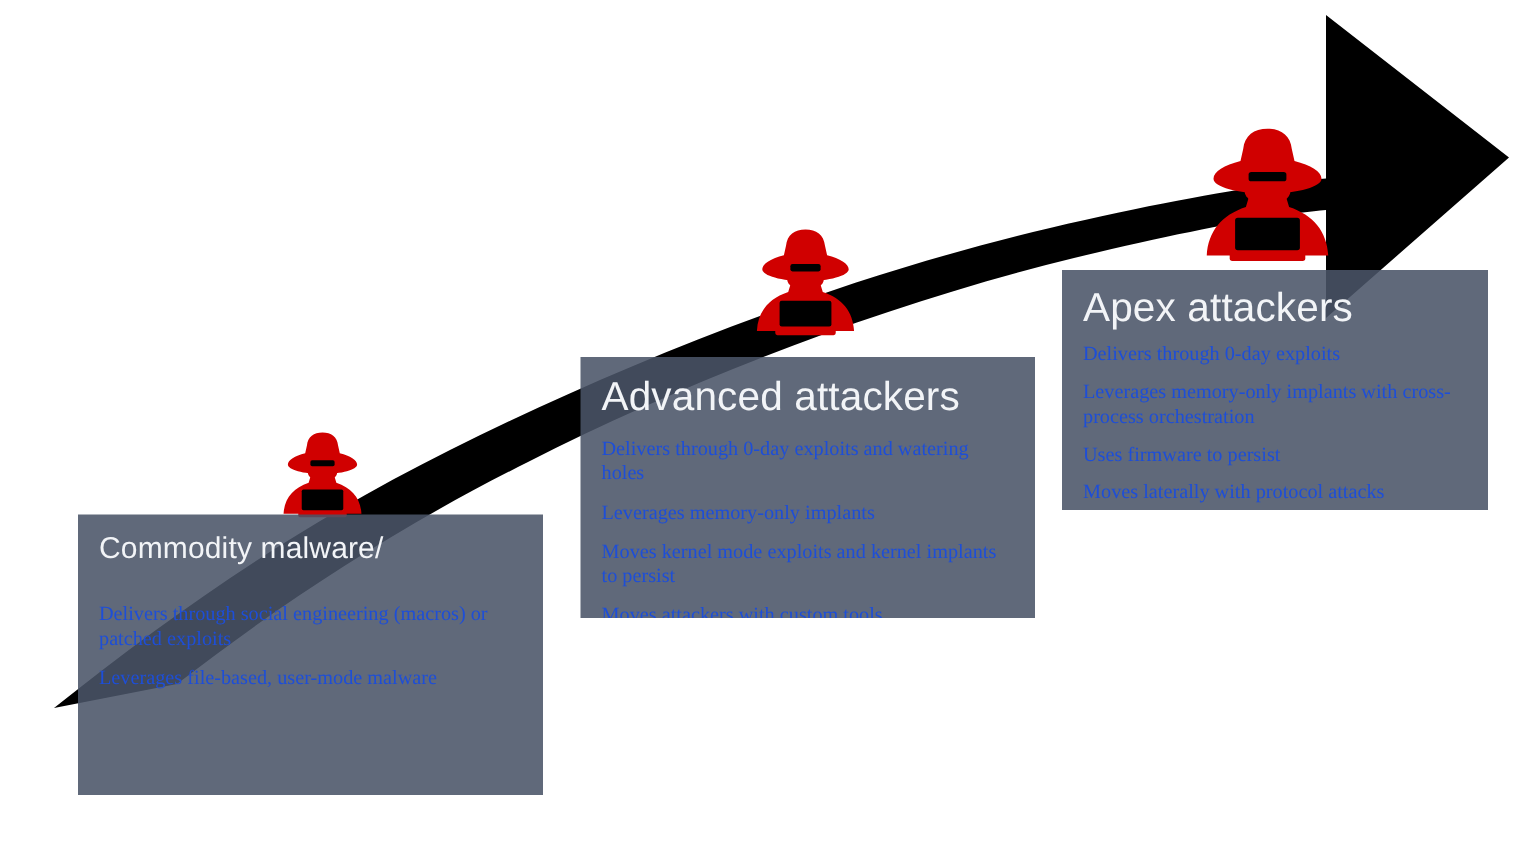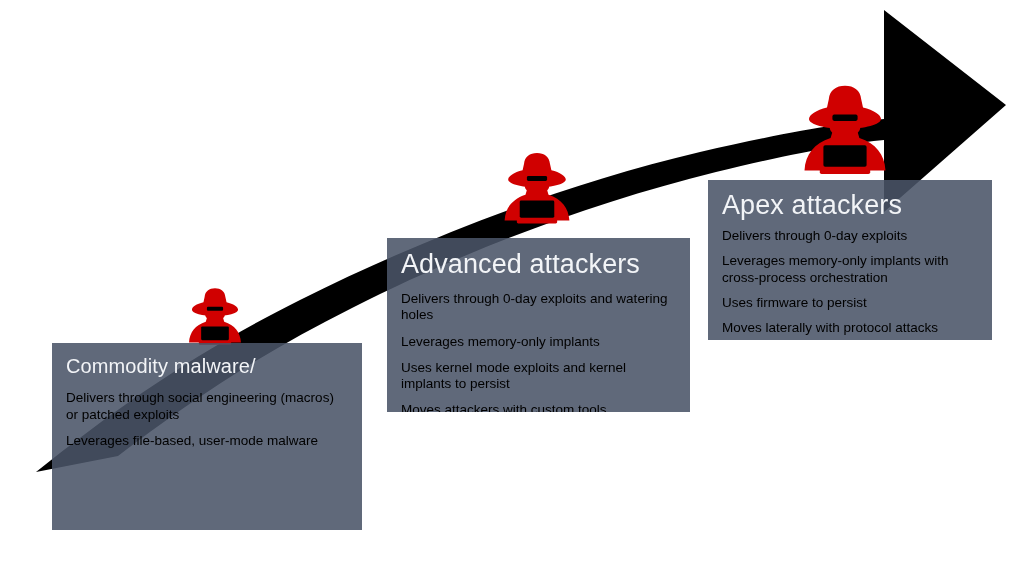--- a/index.html
+++ b/index.html
@@ -56,34 +56,35 @@
     color: #f2f4f7;
     margin: 0;
     letter-spacing: 0.1px;
   }
   .card-bullets {
     list-style: none;
     margin: 0;
     padding: 0;
   }
   .card-bullets li {
-    color: #000000;
+    color: #1d4ed8;
     line-height: 1.20;
+    font-family: Liberation Serif, serif;
   }
 
   
   #card-commodity {
     left: 52px;
     top: 343px;
     width: 310px;
     height: 187px;
     padding: 12px 16px 10px 14px;
   }
   #card-commodity .card-title { font-size: 20px; }
-  #card-commodity .card-bullets { margin-top: 13px; }
+  #card-commodity .card-bullets { margin-top: 24px; }
   #card-commodity .card-bullets li { font-size: 13.5px; margin-bottom: 10px; }
 
   
   #card-advanced {
     left: 387px;
     top: 238px;
     width: 303px;
     height: 174px;
     padding: 11px 14px 10px 14px;
   }
@@ -169,21 +170,21 @@
       </ul>
     </div>
   </div>
 
   <div class="card" id="card-advanced">
     <div class="card-inner">
       <h2 class="card-title">Advanced attackers</h2>
       <ul class="card-bullets">
         <li>Delivers through 0-day exploits and watering holes</li>
         <li>Leverages memory-only implants</li>
-        <li>Uses kernel mode exploits and kernel implants to persist</li>
+        <li>Moves kernel mode exploits and kernel implants to persist</li>
         <li>Moves attackers with custom tools</li>
       </ul>
     </div>
   </div>
 
   <div class="card" id="card-apex">
     <div class="card-inner">
       <h2 class="card-title">Apex attackers</h2>
       <ul class="card-bullets">
         <li>Delivers through 0-day exploits</li>

